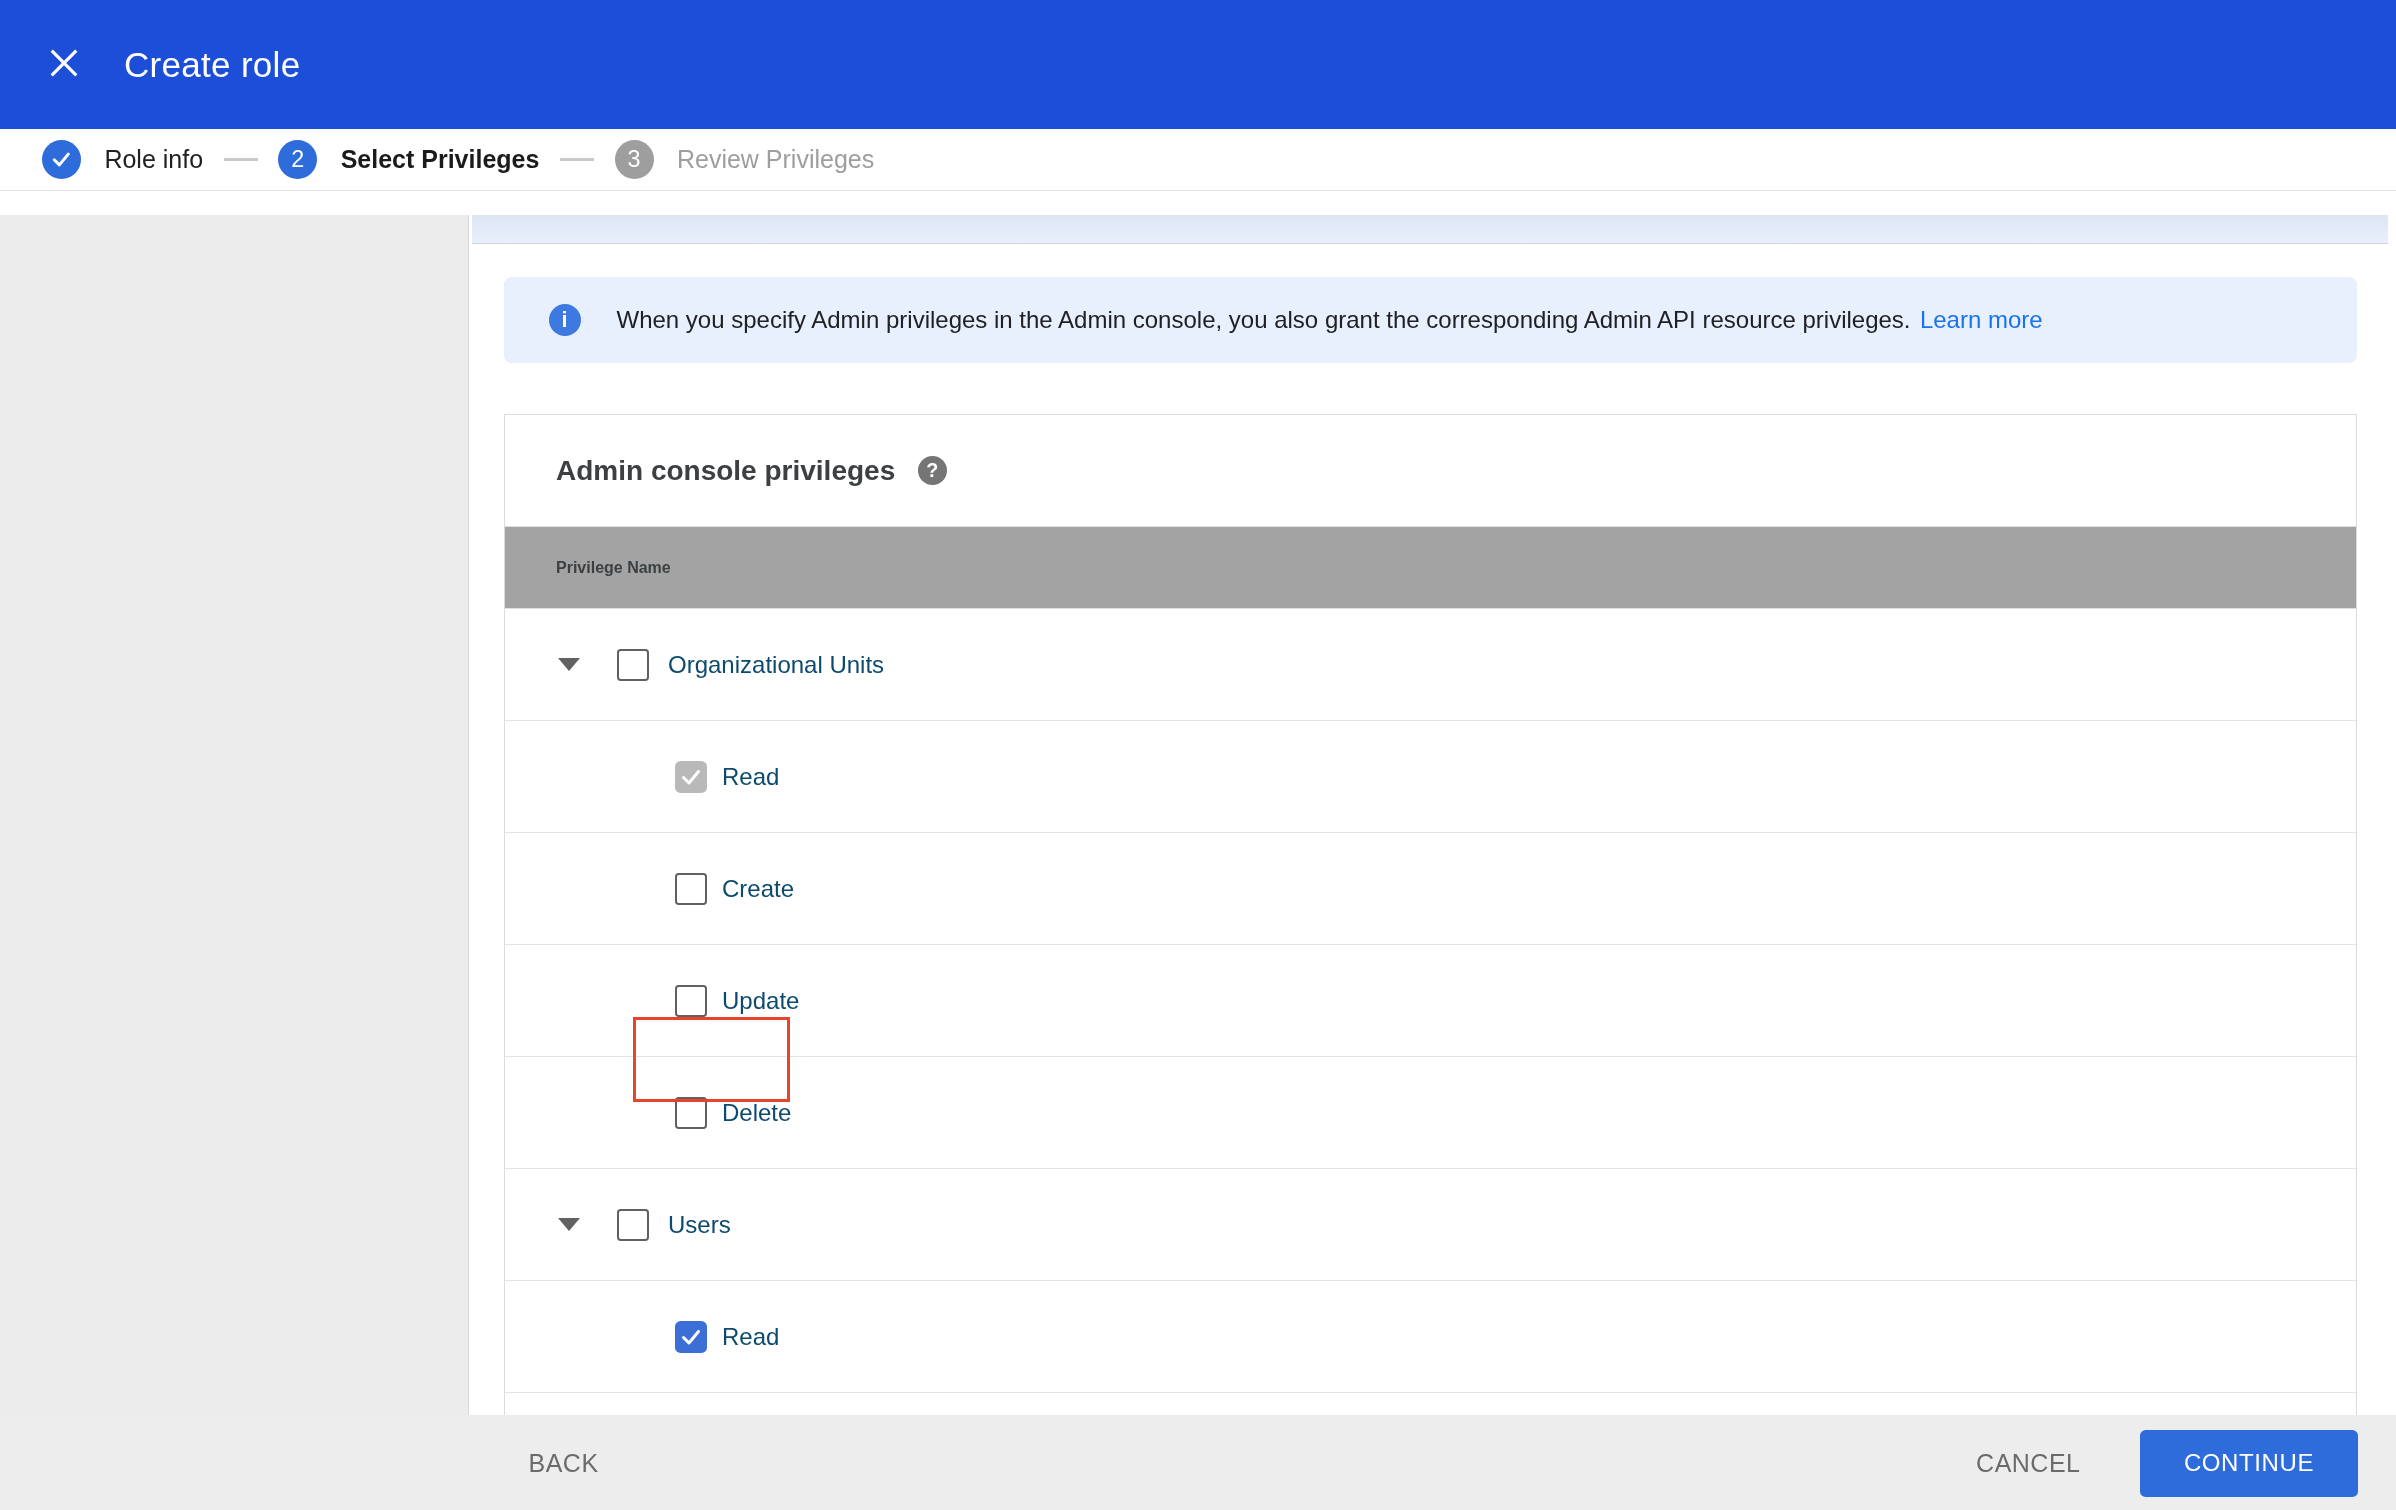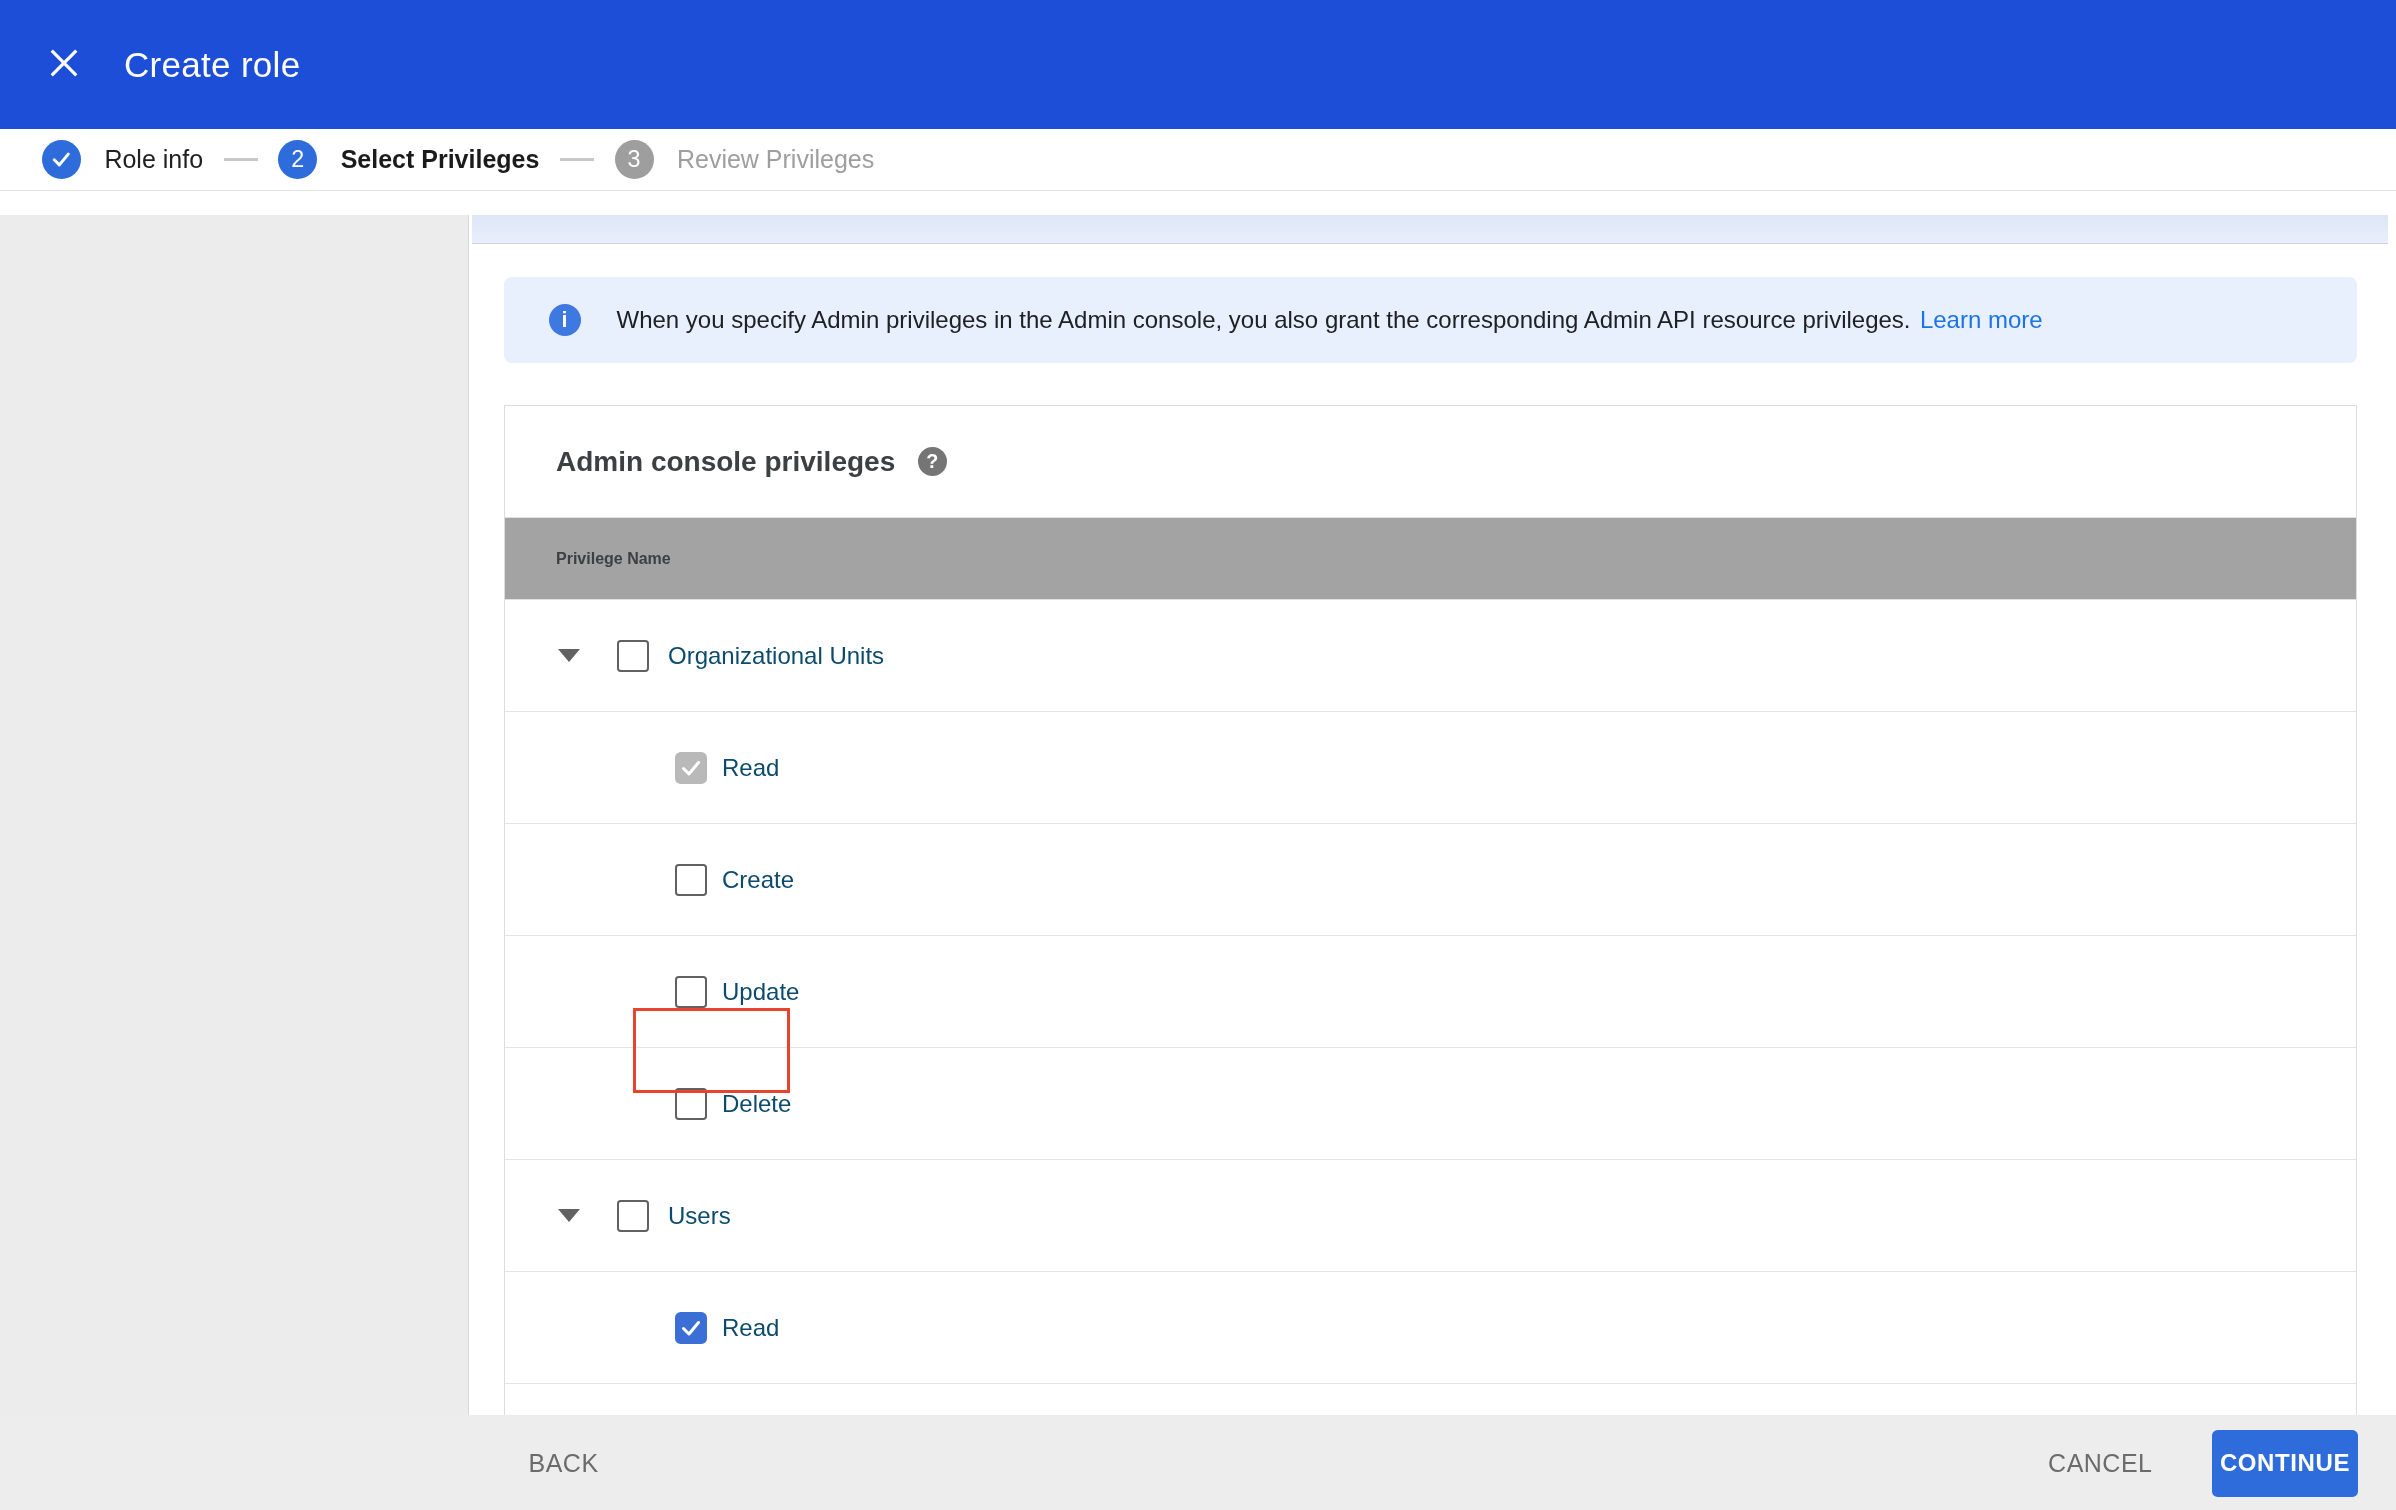--- a/index.html
+++ b/index.html
@@ -35,21 +35,21 @@
 
   
   .banner{position:absolute;left:504px;top:277px;width:1853px;height:86px;background:#e8f0fe;
           border-radius:7.5px;display:flex;align-items:center;box-sizing:border-box;padding:0 37px;}
   .info-icon{width:32px;height:32px;border-radius:50%;background:#3d79e0;color:#fff;display:flex;
              align-items:center;justify-content:center;font-size:21.5px;font-weight:700;flex:none;margin-left:7.5px;}
   .banner-text{font-size:24px;color:#202124;margin-left:36px;}
   .banner-link{font-size:24px;color:#1a73e8;margin-left:9.4px;text-decoration:none;cursor:pointer;}
 
   
-  .card{position:absolute;left:504px;top:405px;width:1853px;height:1010px;background:#fff;
+  .card{position:absolute;left:504px;top:414px;width:1853px;height:1010px;background:#fff;
         border:1.9px solid #dcdcdc;border-bottom:none;box-sizing:border-box;overflow:hidden;}
   .card-title-row{height:111px;border-bottom:0.9px solid #e0e0e0;display:flex;align-items:center;padding-left:51px;}
   .card-title{font-size:28px;font-weight:700;color:#3c4043;}
   .help-icon{width:29px;height:29px;border-radius:50%;background:#757575;color:#fff;display:flex;
              align-items:center;justify-content:center;font-size:19.7px;font-weight:700;margin-left:22.5px;cursor:pointer;}
   .search-row{height:90px;border-bottom:0.9px solid #e0e0e0;display:flex;align-items:center;padding-left:51px;}
   .search-input{border:none;outline:none;font-size:25px;color:#3c4043;margin-left:33px;width:1405px;
                 font-family:"Liberation Sans","DejaVu Sans",sans-serif;background:transparent;}
   .search-input::placeholder{color:#80868b;opacity:1;}
   .col-header{height:81px;background:#a3a3a3;border-bottom:0.9px solid #e0e0e0;display:flex;align-items:center;
@@ -72,22 +72,22 @@
   .hl-box{position:absolute;left:128px;top:408px;width:157px;height:85px;border:3.7px solid #e8432d;
           box-sizing:border-box;z-index:5;pointer-events:none;}
 
   
   .footer{position:absolute;left:0;top:1415px;width:2397px;height:96px;background:#ededed;
           display:flex;align-items:center;}
   .txt-btn{background:none;border:none;font-size:25px;font-weight:500;color:#6b6b6b;cursor:pointer;
            letter-spacing:0.5px;font-family:"Liberation Sans","DejaVu Sans",sans-serif;padding:15px 22.5px;}
   .back-btn{margin-left:506px;}
   .cancel-btn{margin-left:auto;margin-right:37px;}
-  .continue-btn{width:146px;height:67px;background:#2e6bdb;color:#fff;border:none;border-radius:5.6px;
-                font-size:24px;font-weight:700;letter-spacing:0.6px;cursor:pointer;margin-right:39px;
+  .continue-btn{width:218px;height:67px;background:#2e6bdb;color:#fff;border:none;border-radius:5.6px;
+                font-size:24px;font-weight:400;letter-spacing:0.6px;cursor:pointer;margin-right:39px;
                 font-family:"Liberation Sans","DejaVu Sans",sans-serif;}
 </style>
 </head>
 <body>
 
 <div id="app">
 
   <header class="appbar">
     <button class="close-btn">
       <span>

